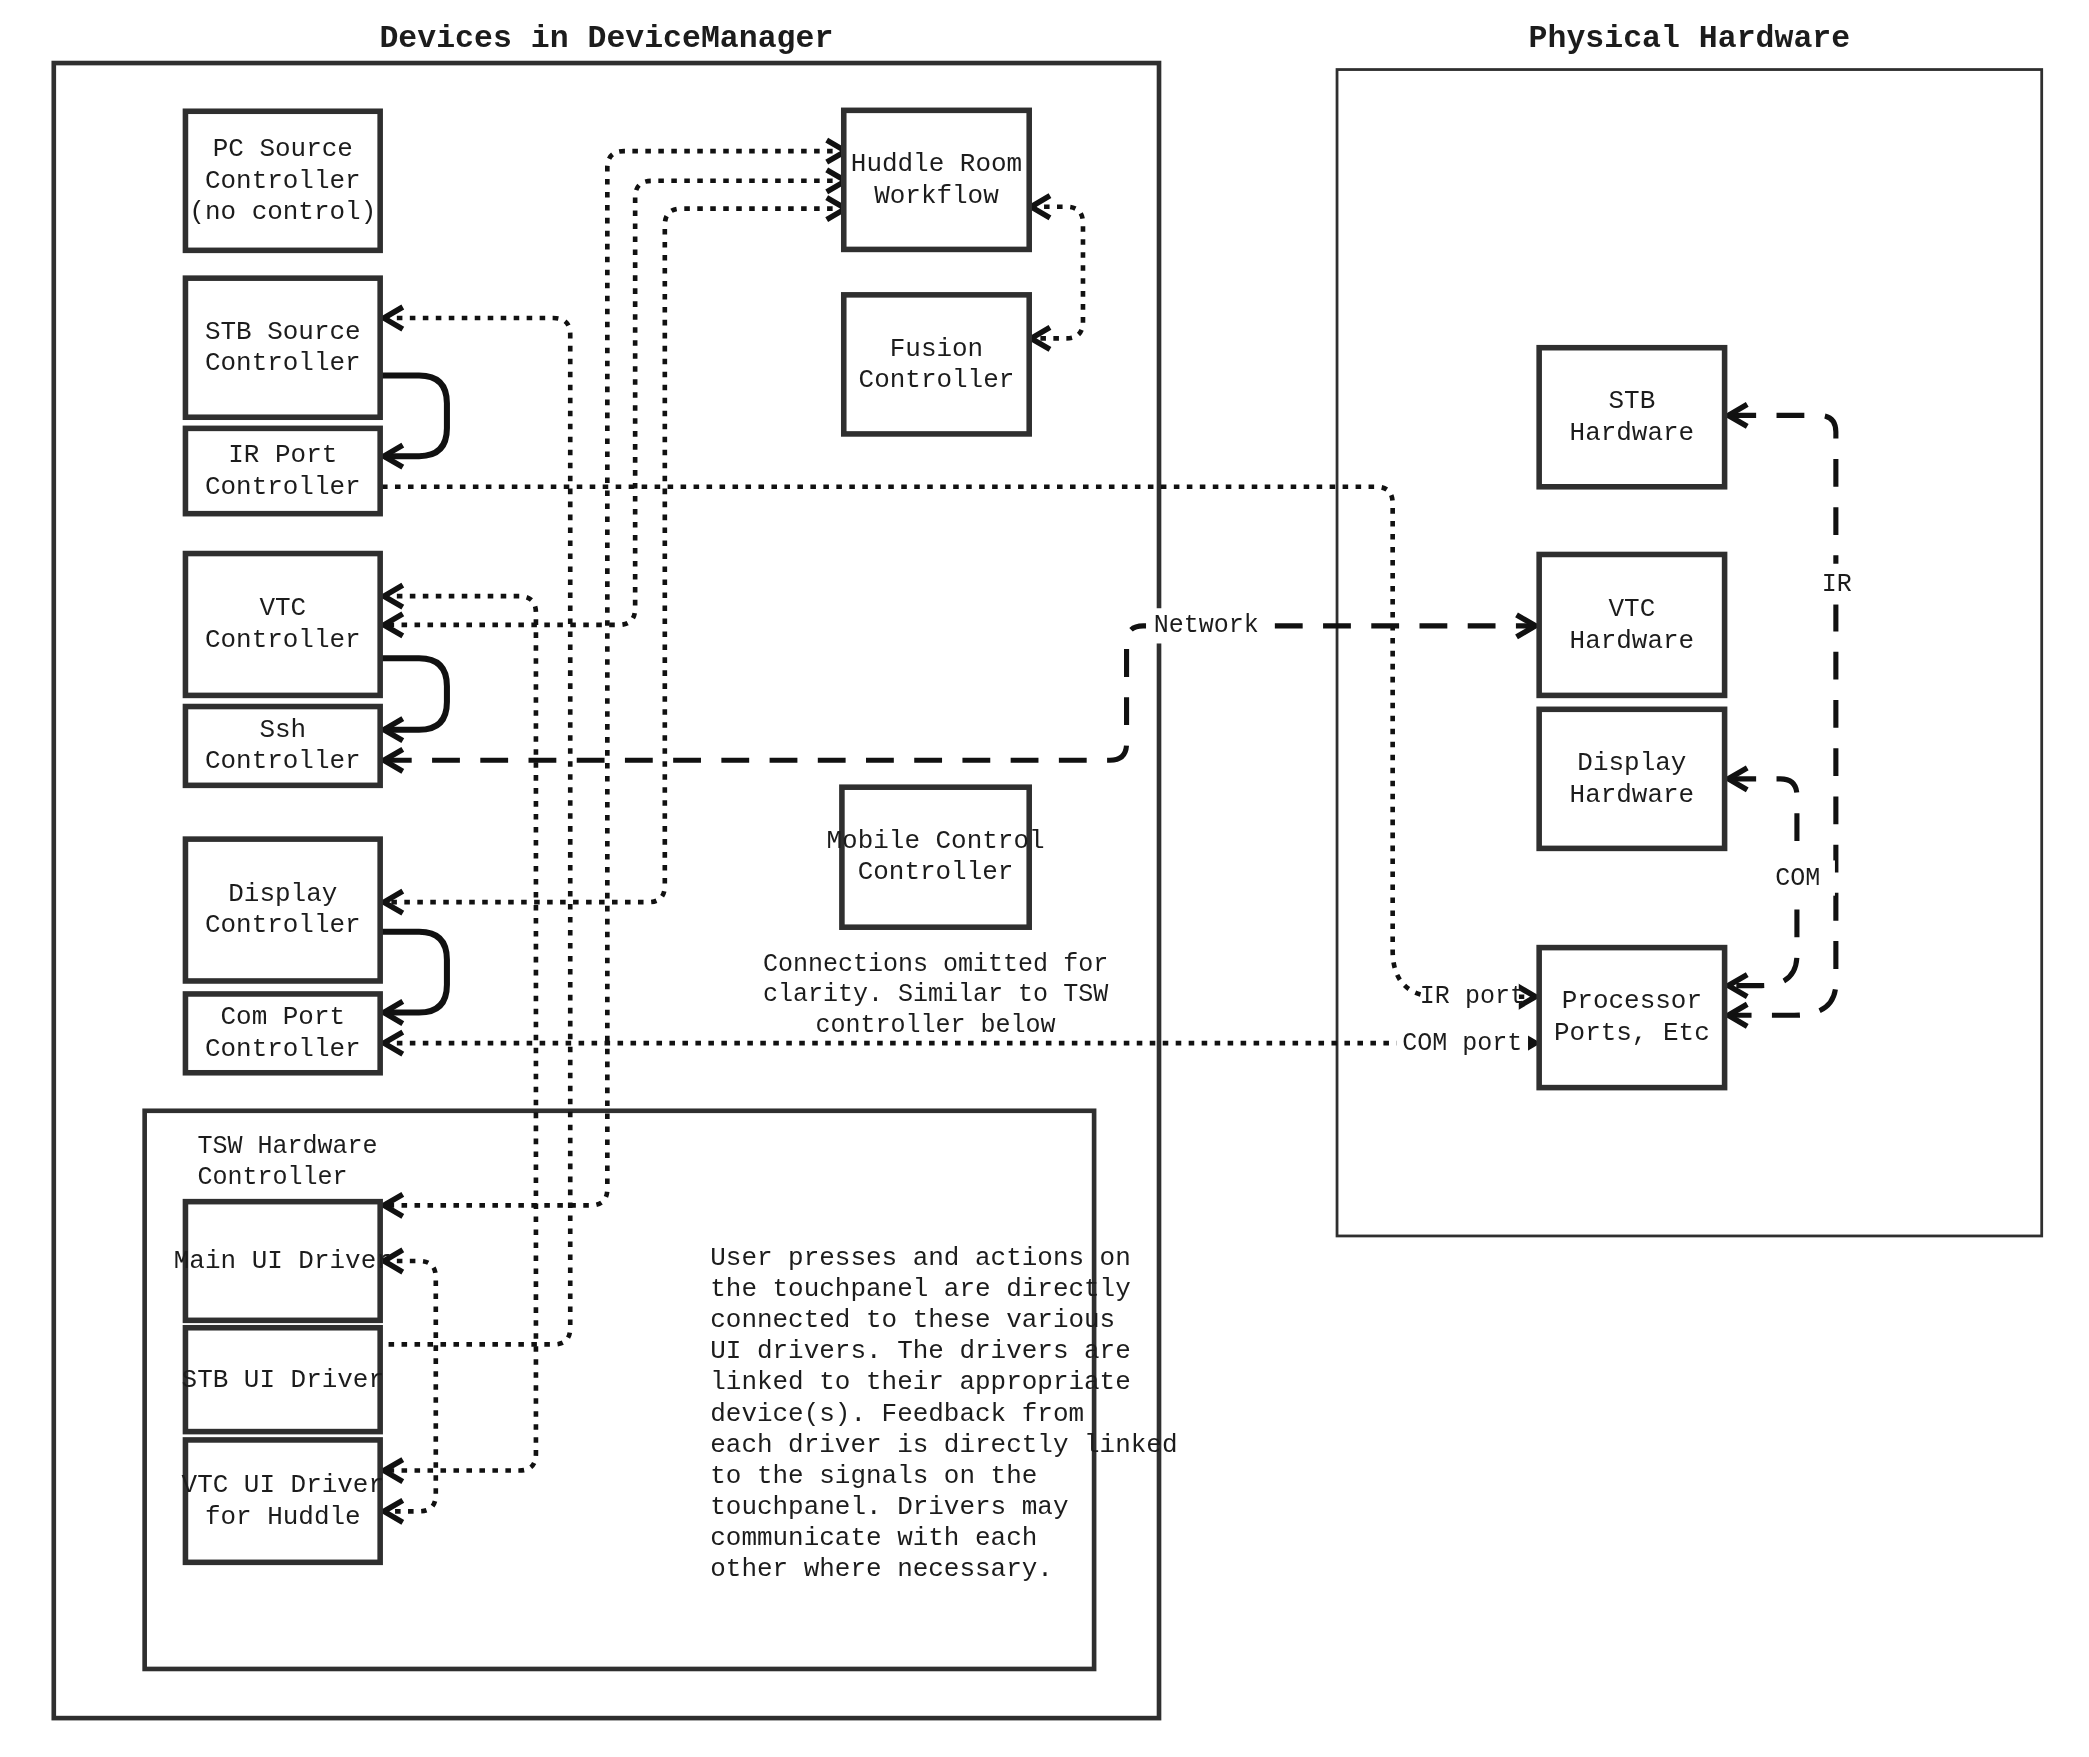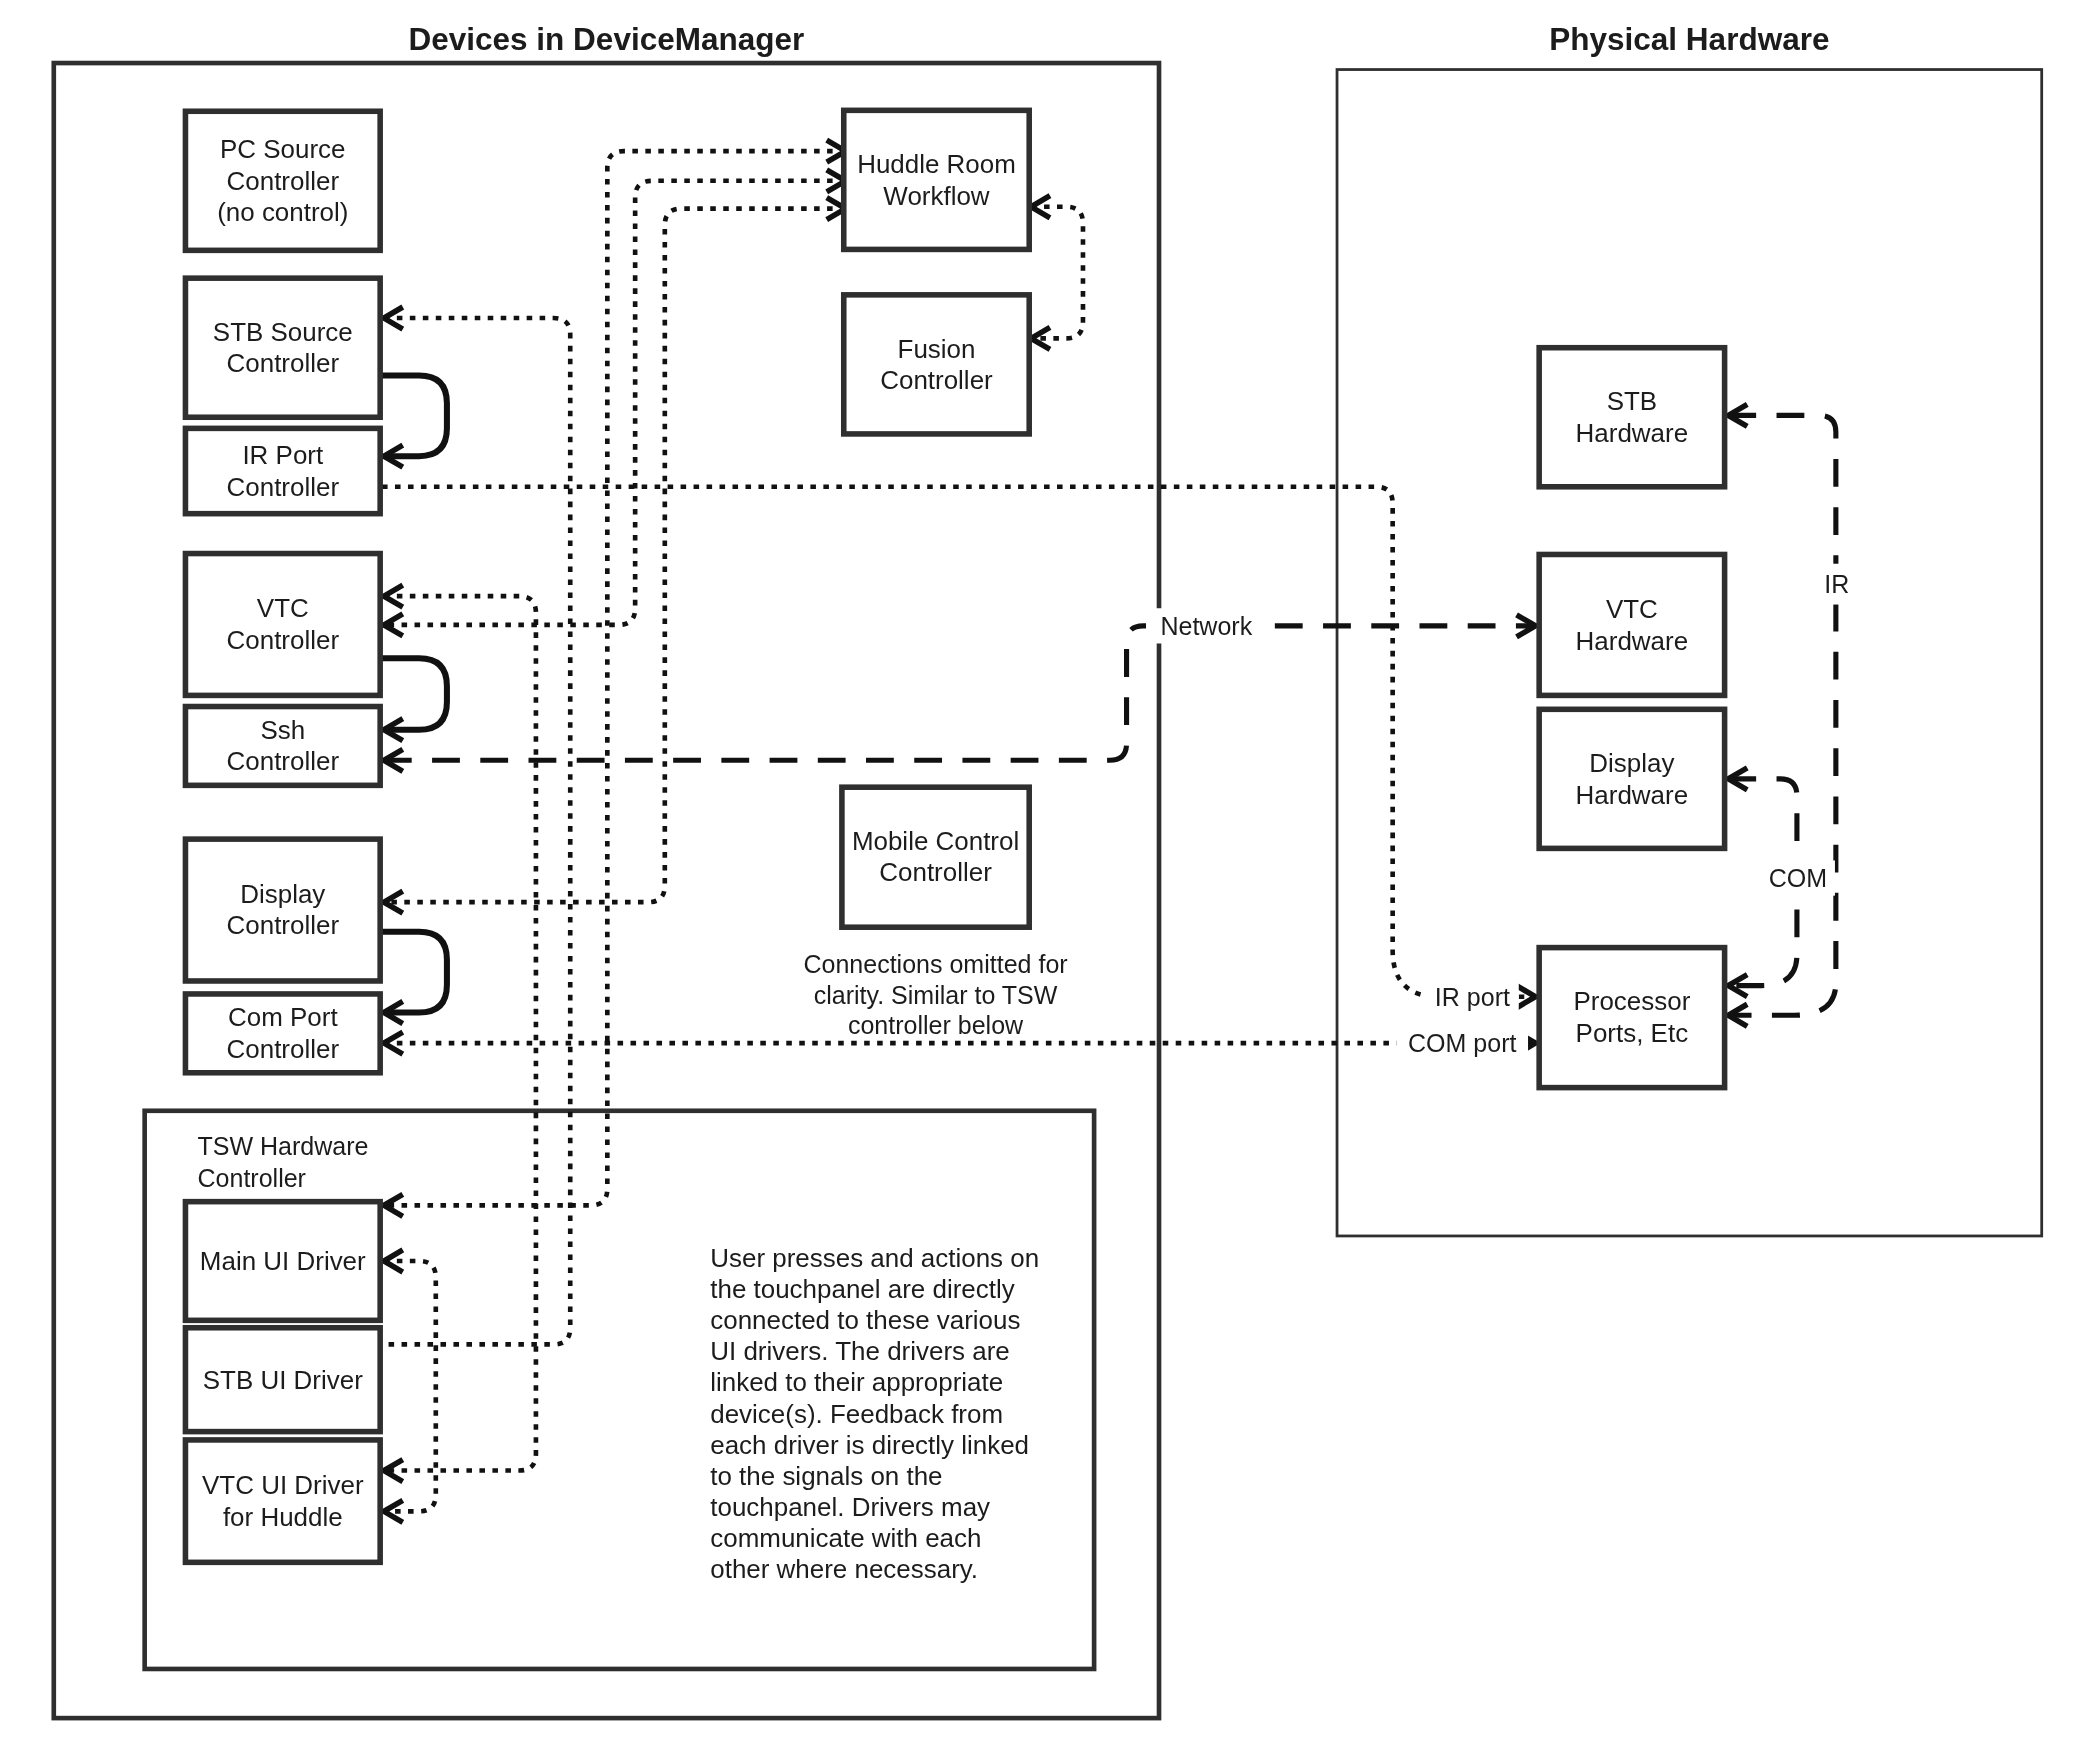--- a/index.html
+++ b/index.html
@@ -5,20 +5,21 @@
   html, body {
     margin: 0;
     padding: 0;
     background: #ffffff;
     font-family: "Liberation Sans", sans-serif;
   }
   .stage {
     width: 2090px;
     max-width: 100%;
     margin: 0 auto;
+    font-family: Liberation Mono, monospace;
   }
   svg { display: block; width: 100%; height: auto; background: #ffffff; }
 
   
   .box      { fill: #ffffff; stroke: #2f2f2f; stroke-width: 6; }
   .outer-dm { fill: none; stroke: #2f2f2f; stroke-width: 5; }
   .outer-ph { fill: none; stroke: #2f2f2f; stroke-width: 3; }
   .outer-tsw{ fill: none; stroke: #2f2f2f; stroke-width: 5; }
 
   

